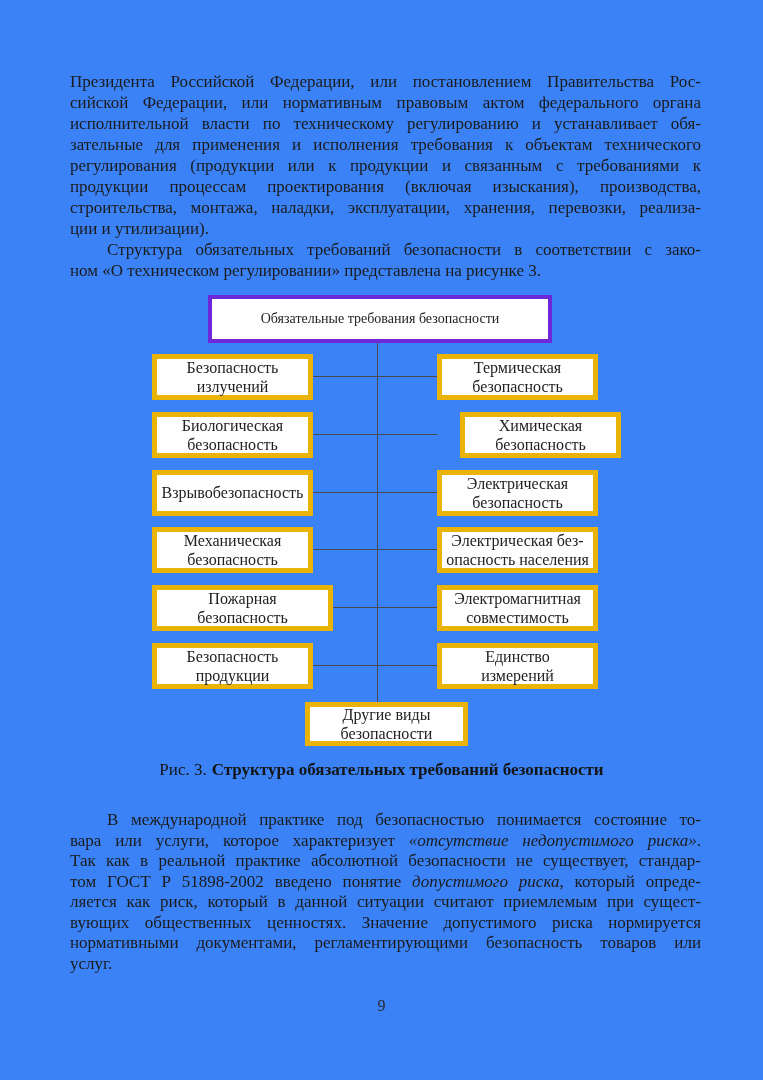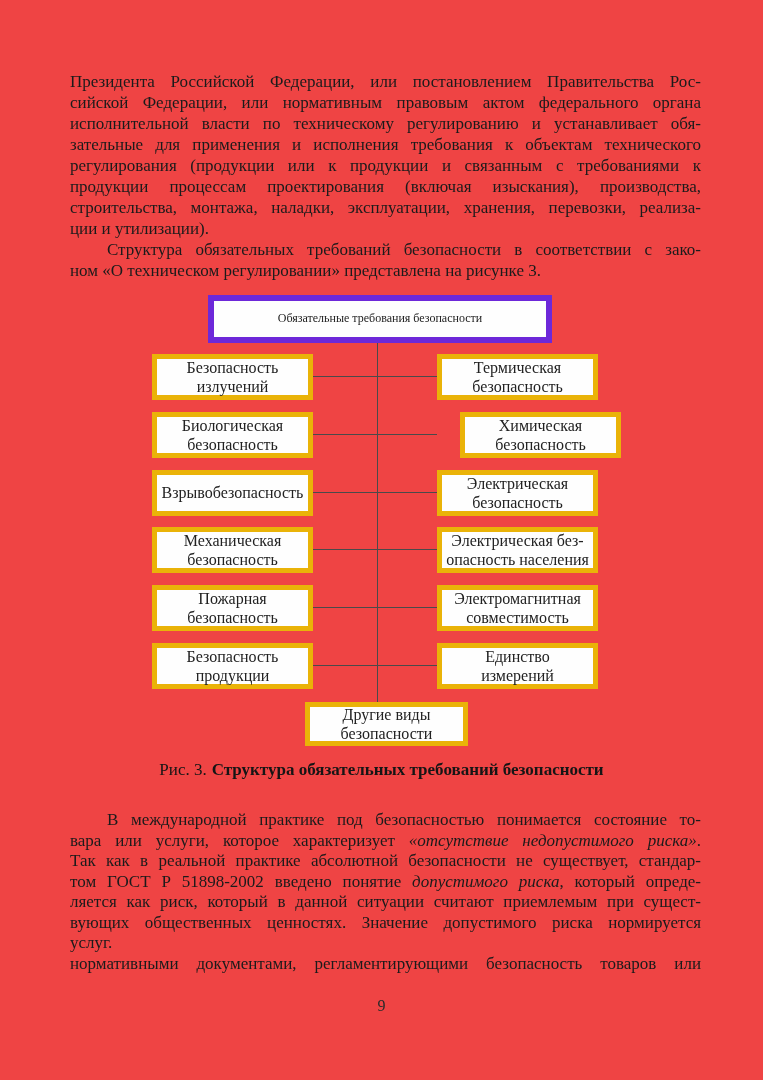--- a/index.html
+++ b/index.html
@@ -1,37 +1,37 @@
 <!DOCTYPE html>
 <html><head>
 <meta charset="utf-8">
 <style>
   html,body{margin:0;padding:0;background:#ffffff;}
   .page{
-    position:relative;width:763px;height:1080px;background:#ef4444;
+    position:relative;width:763px;height:1080px;background:#3b82f6;
     font-family:"Liberation Serif","DejaVu Serif",serif;color:#1b1b1b;overflow:hidden;
   }
   .text-block{position:absolute;left:70px;width:631px;}
   #text-top{top:71px;}
   #text-bottom{top:810px;}
   .line{
     font-size:17px;line-height:21px;white-space:nowrap;
     text-align:justify;text-align-last:justify;white-space:normal;
   }
   #text-bottom .line{line-height:20.5px;}
   .line.last{text-align:left;text-align-last:left;}
   .line.indent{text-indent:37px;}
   .line em{font-style:italic;}
   .figure{position:absolute;left:0;top:295px;width:763px;height:451px;}
   .box{
     position:absolute;display:flex;flex-direction:column;align-items:center;justify-content:center;
     text-align:center;background:#fefefe;border:5px solid #eab308;
     font-size:16px;line-height:19.5px;color:#222;box-sizing:border-box;
   }
-  .box.root{border:6px solid #6d28d9;font-size:12px;}
+  .box.root{border:4px solid #6d28d9;font-size:14px;}
   .vline,.hline{position:absolute;background:#4a4a4a;}
   .caption{
     position:absolute;top:760px;left:0;width:763px;text-align:center;
     font-size:17px;color:#151515;
   }
   .caption .cap-title{font-weight:bold;margin-left:5px;}
   .page-number{
     position:absolute;top:997px;left:0;width:763px;text-align:center;
     font-size:16px;color:#2a2a2a;
   }
@@ -74,21 +74,21 @@
           <div>Биологическая</div>
           <div>безопасность</div>
         </div>
         <div class="box" style="left: 152px; top: 175px; width: 161px; height: 46px;">
           <div>Взрывобезопасность</div>
         </div>
         <div class="box" style="left: 152px; top: 232px; width: 161px; height: 46px;">
           <div>Механическая</div>
           <div>безопасность</div>
         </div>
-        <div class="box" style="left: 152px; top: 290px; width: 161px; height: 46px;">
+        <div class="box" style="left: 152px; top: 290px; width: 181px; height: 46px;">
           <div>Пожарная</div>
           <div>безопасность</div>
         </div>
         <div class="box" style="left: 152px; top: 348px; width: 161px; height: 46px;">
           <div>Безопасность</div>
           <div>продукции</div>
         </div>
       </div>
     <div id="right-col">
         <div class="box" style="left: 437px; top: 59px; width: 161px; height: 46px;">
@@ -126,19 +126,19 @@
     <span class="cap-prefix">Рис. 3.</span><span class="cap-title">Структура обязательных требований безопасности</span>
   </div>
 
   <div class="text-block" id="text-bottom">
       <div class="line indent"><span>В международной практике под безопасностью понимается состояние то-</span></div>
       <div class="line"><span>вара или услуги, которое характеризует </span><em>«отсутствие недопустимого риска»</em><span>.</span></div>
       <div class="line"><span>Так как в реальной практике абсолютной безопасности не существует, стандар-</span></div>
       <div class="line"><span>том ГОСТ Р 51898-2002 введено понятие </span><em>допустимого риска</em><span>, который опреде-</span></div>
       <div class="line"><span>ляется как риск, который в данной ситуации считают приемлемым при сущест-</span></div>
       <div class="line"><span>вующих общественных ценностях. Значение допустимого риска нормируется</span></div>
+      <div class="line"><span>нормативными документами, регламентирующими безопасность товаров или</span></div>
       <div class="line last"><span>услуг.</span></div>
-      <div class="line"><span>нормативными документами, регламентирующими безопасность товаров или</span></div>
     </div>
 
   <div class="page-number">9</div>
 
 </div>
 
 </body></html>

